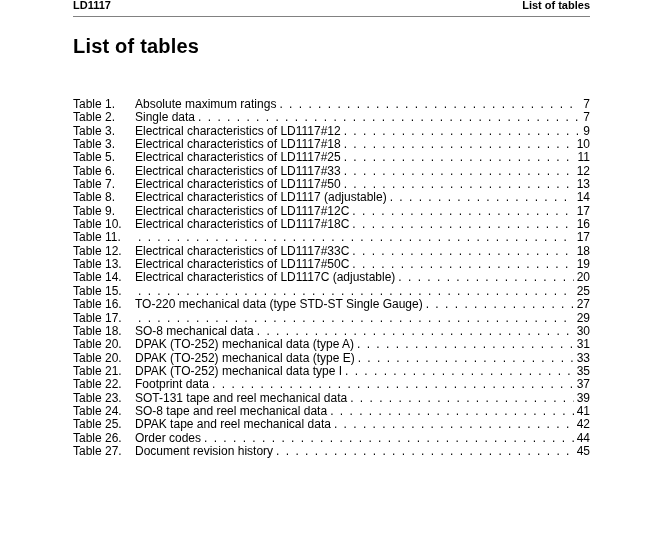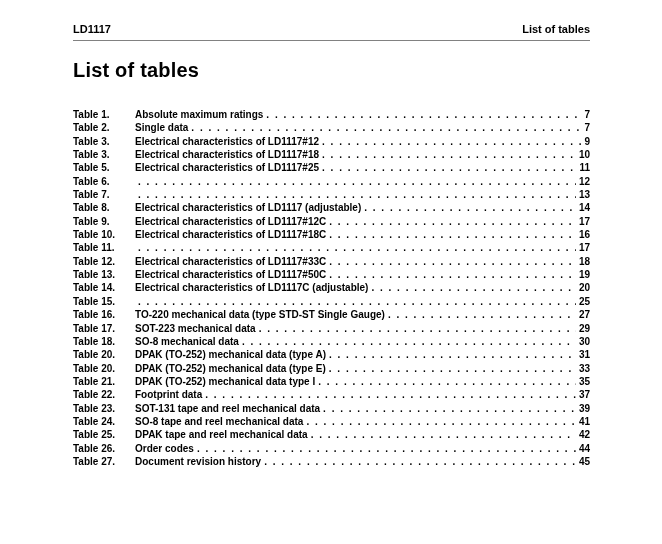--- a/index.html
+++ b/index.html
@@ -18,42 +18,40 @@
   .content {
     position: absolute;
     left: 73px;
     width: 517px;
     top: 0;
   }
   .header-row {
     display: flex;
     justify-content: space-between;
     align-items: flex-start;
-    padding-top: 24px;
     font-size: 11px;
     font-weight: bold;
     line-height: 11px;
   }
   .header-rule {
     border: none;
     border-top: 1px solid #818181;
     margin: 5px 0 0 0;
     height: 0;
   }
   .page-title {
     margin: 18px 0 0 0;
     font-size: 20px;
     font-weight: bold;
     line-height: 22px;
     letter-spacing: 0.2px;
   }
   .toc {
-    margin-top: 27px;
-    font-size: 10px;
-    font-weight: bold;
+    margin-top: 41px;
+    font-size: 12px;
   }
   .toc-row {
     display: flex;
     align-items: baseline;
     height: 13.35px;
     line-height: 13.35px;
     white-space: nowrap;
     cursor: pointer;
   }
   .toc-label {
@@ -119,25 +117,27 @@
           <span class="toc-page">10</span>
         </div>
         <div class="toc-row">
           <span class="toc-label">Table 5.</span>
           <span class="toc-title">Electrical characteristics of LD1117#25</span>
           <span class="toc-dots">. . . . . . . . . . . . . . . . . . . . . . . . . . . . . . . . . . . . . . . . . . . . . . . . . . . . . . . . . . . . . . . . . . . . . . . . . . . . . . . . . . . . . . . . . . . . . . . . . . . . . . . . . . . . . . . . . . . . . . . . . . . . . . . . . . . . . . . . . . . . . . . . . . . . . . </span>
           <span class="toc-page">11</span>
         </div>
         <div class="toc-row">
           <span class="toc-label">Table 6.</span>
+          <span class="toc-title">Electrical characteristics of LD1117#33</span>
           <span class="toc-dots">. . . . . . . . . . . . . . . . . . . . . . . . . . . . . . . . . . . . . . . . . . . . . . . . . . . . . . . . . . . . . . . . . . . . . . . . . . . . . . . . . . . . . . . . . . . . . . . . . . . . . . . . . . . . . . . . . . . . . . . . . . . . . . . . . . . . . . . . . . . . . . . . . . . . . . </span>
           <span class="toc-page">12</span>
         </div>
         <div class="toc-row">
           <span class="toc-label">Table 7.</span>
+          <span class="toc-title">Electrical characteristics of LD1117#50</span>
           <span class="toc-dots">. . . . . . . . . . . . . . . . . . . . . . . . . . . . . . . . . . . . . . . . . . . . . . . . . . . . . . . . . . . . . . . . . . . . . . . . . . . . . . . . . . . . . . . . . . . . . . . . . . . . . . . . . . . . . . . . . . . . . . . . . . . . . . . . . . . . . . . . . . . . . . . . . . . . . . </span>
           <span class="toc-page">13</span>
         </div>
         <div class="toc-row">
           <span class="toc-label">Table 8.</span>
           <span class="toc-title">Electrical characteristics of LD1117 (adjustable)</span>
           <span class="toc-dots">. . . . . . . . . . . . . . . . . . . . . . . . . . . . . . . . . . . . . . . . . . . . . . . . . . . . . . . . . . . . . . . . . . . . . . . . . . . . . . . . . . . . . . . . . . . . . . . . . . . . . . . . . . . . . . . . . . . . . . . . . . . . . . . . . . . . . . . . . . . . . . . . . . . . . . </span>
           <span class="toc-page">14</span>
         </div>
         <div class="toc-row">
@@ -181,21 +181,20 @@
           <span class="toc-page">25</span>
         </div>
         <div class="toc-row">
           <span class="toc-label">Table 16.</span>
           <span class="toc-title">TO-220 mechanical data (type STD-ST Single Gauge)</span>
           <span class="toc-dots">. . . . . . . . . . . . . . . . . . . . . . . . . . . . . . . . . . . . . . . . . . . . . . . . . . . . . . . . . . . . . . . . . . . . . . . . . . . . . . . . . . . . . . . . . . . . . . . . . . . . . . . . . . . . . . . . . . . . . . . . . . . . . . . . . . . . . . . . . . . . . . . . . . . . . . </span>
           <span class="toc-page">27</span>
         </div>
         <div class="toc-row">
           <span class="toc-label">Table 17.</span>
-          <span class="toc-title">SOT-223 mechanical data</span>
           <span class="toc-dots">. . . . . . . . . . . . . . . . . . . . . . . . . . . . . . . . . . . . . . . . . . . . . . . . . . . . . . . . . . . . . . . . . . . . . . . . . . . . . . . . . . . . . . . . . . . . . . . . . . . . . . . . . . . . . . . . . . . . . . . . . . . . . . . . . . . . . . . . . . . . . . . . . . . . . . </span>
           <span class="toc-page">29</span>
         </div>
         <div class="toc-row">
           <span class="toc-label">Table 18.</span>
           <span class="toc-title">SO-8 mechanical data</span>
           <span class="toc-dots">. . . . . . . . . . . . . . . . . . . . . . . . . . . . . . . . . . . . . . . . . . . . . . . . . . . . . . . . . . . . . . . . . . . . . . . . . . . . . . . . . . . . . . . . . . . . . . . . . . . . . . . . . . . . . . . . . . . . . . . . . . . . . . . . . . . . . . . . . . . . . . . . . . . . . . </span>
           <span class="toc-page">30</span>
         </div>
         <div class="toc-row">

